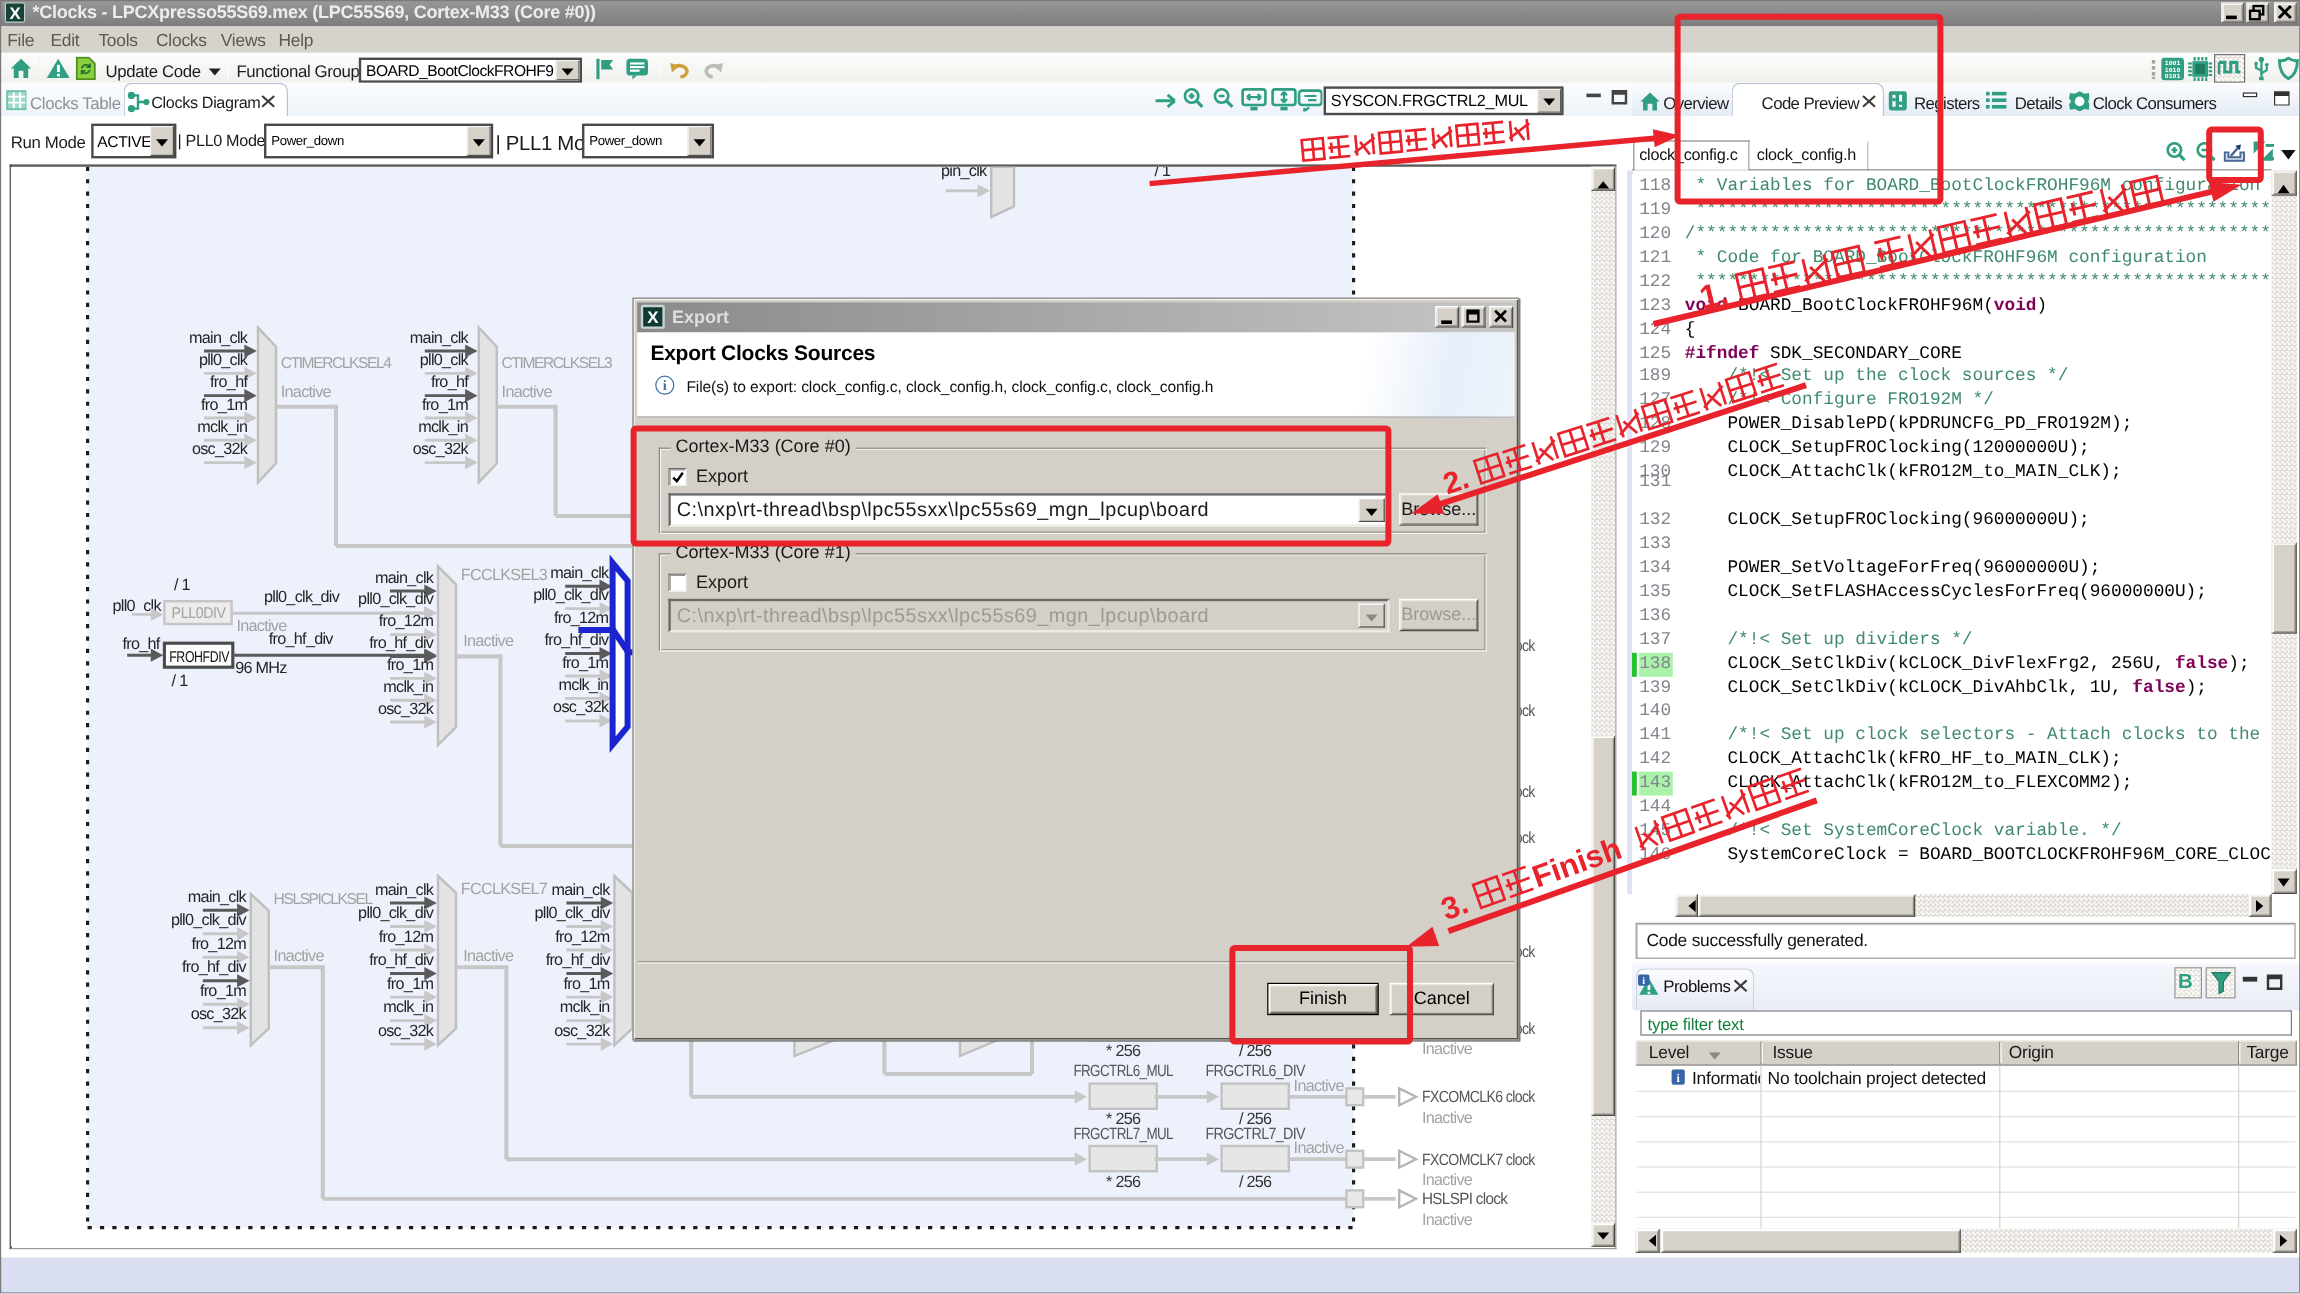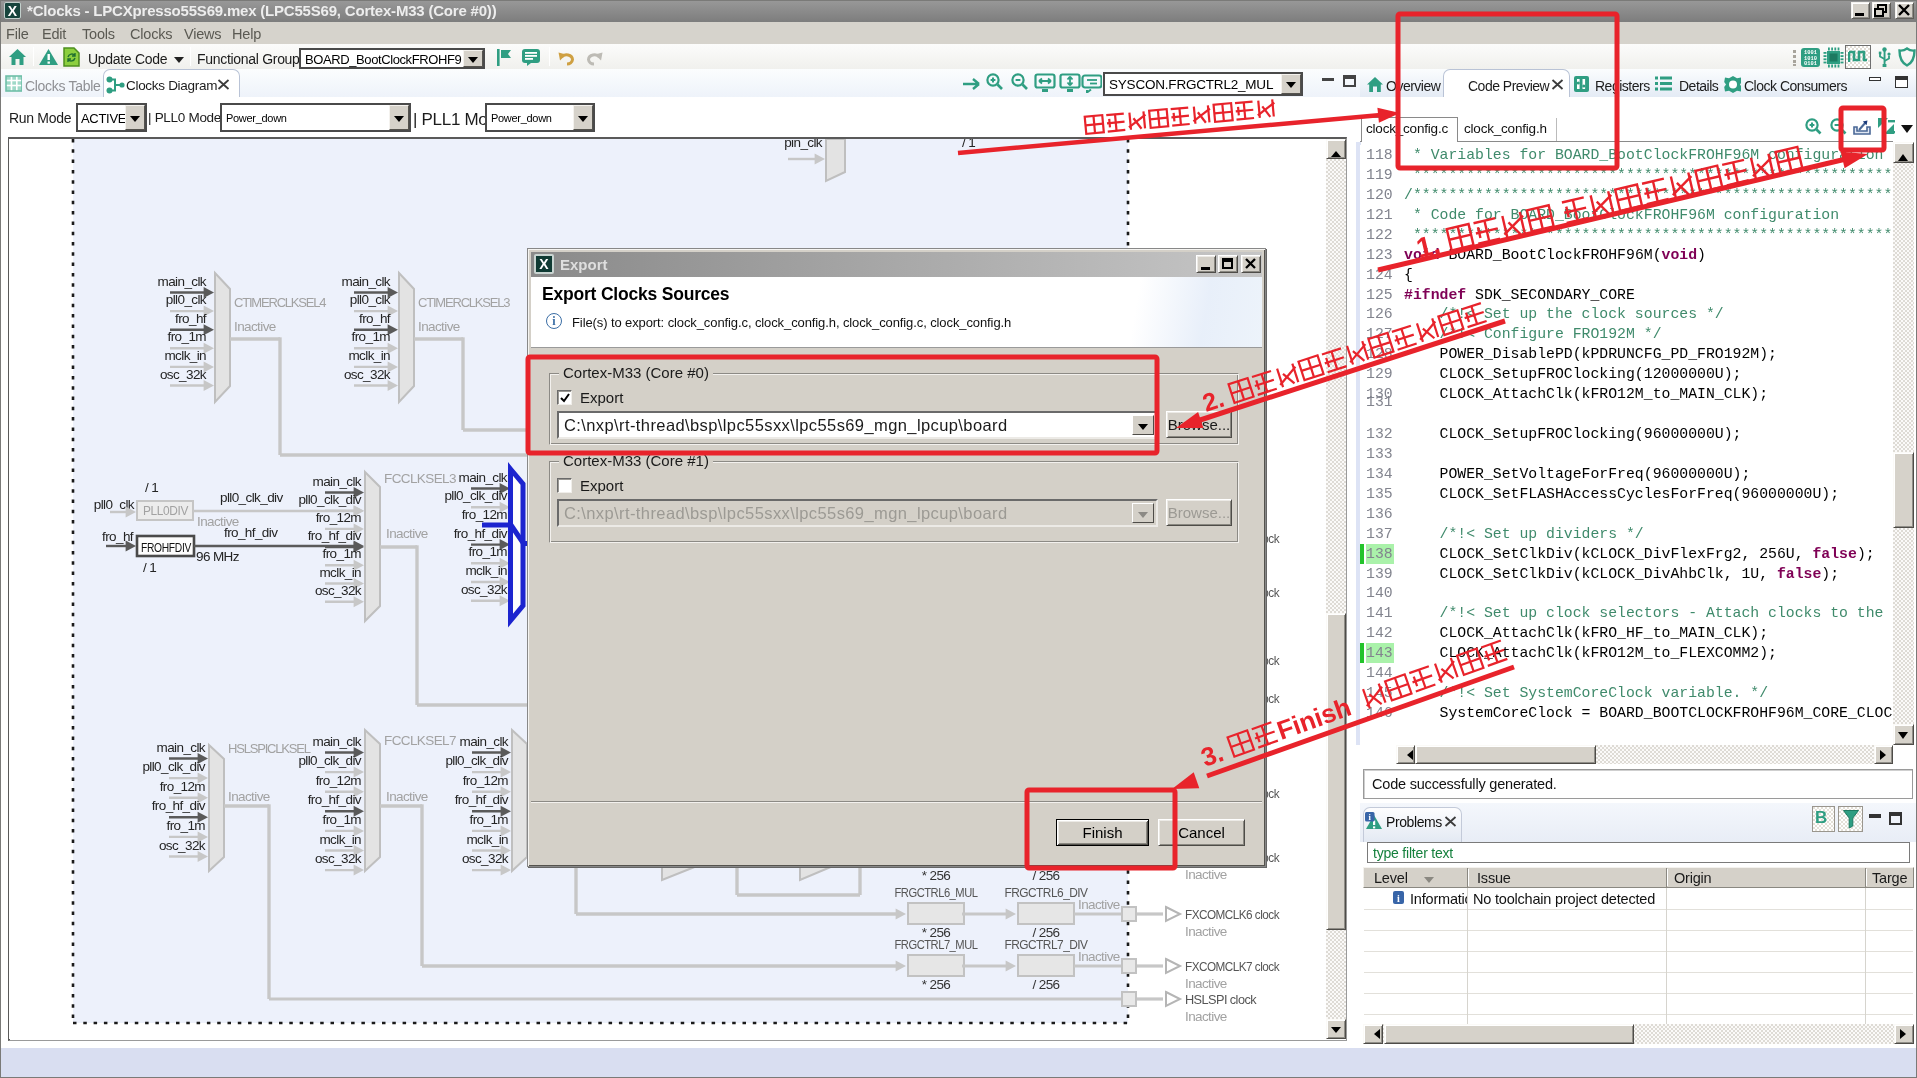--- a/index.html
+++ b/index.html
@@ -607,21 +607,21 @@
 <div class="abs" style="left:1356px;top:142px;width:5px;height:603px;background:#dde3f5;"></div>
 <div class="abs" id="codewrap">
     <div class="cl" style="top:0.00px;"><span class="ln">118</span><span class="ct"><span class="cmt"> * Variables for BOARD_BootClockFROHF96M configuration</span></span></div>
 <div class="cl" style="top:19.93px;"><span class="ln">119</span><span class="ct"><span class="cmt"> **********************************************************************</span></span></div>
 <div class="cl" style="top:39.86px;"><span class="ln">120</span><span class="ct"><span class="cmt">/**********************************************************************</span></span></div>
 <div class="cl" style="top:59.79px;"><span class="ln">121</span><span class="ct"><span class="cmt"> * Code for BOARD_BootClockFROHF96M configuration</span></span></div>
 <div class="cl" style="top:79.72px;"><span class="ln">122</span><span class="ct"><span class="cmt"> **********************************************************************</span></span></div>
 <div class="cl" style="top:99.65px;"><span class="ln">123</span><span class="ct"><span class="kw">void</span> BOARD_BootClockFROHF96M(<span class="kw">void</span>)</span></div>
 <div class="cl" style="top:119.58px;"><span class="ln">124</span><span class="ct">{</span></div>
 <div class="cl" style="top:139.51px;"><span class="ln">125</span><span class="ct"><span class="kw">#ifndef</span> SDK_SECONDARY_CORE</span></div>
-<div class="cl" style="top:159.44px;"><span class="ln">126</span><span class="ct"><span class="cmt">    /*!&lt; Set up the clock sources */</span></span></div>
+<div class="cl" style="top:159.44px;"><span class="ln">189</span><span class="ct"><span class="cmt">    /*!&lt; Set up the clock sources */</span></span></div>
 <div class="cl" style="top:179.37px;"><span class="ln">127</span><span class="ct"><span class="cmt">    /*!&lt; Configure FRO192M */</span></span></div>
 <div class="cl" style="top:199.30px;"><span class="ln">128</span><span class="ct">    POWER_DisablePD(kPDRUNCFG_PD_FRO192M);</span></div>
 <div class="cl" style="top:219.23px;"><span class="ln">129</span><span class="ct">    CLOCK_SetupFROClocking(12000000U);</span></div>
 <div class="cl" style="top:239.16px;"><span class="ln">130</span><span class="ct">    CLOCK_AttachClk(kFRO12M_to_MAIN_CLK);</span></div>
 <div class="cl" style="top:247px;"><span class="ln">131</span><span class="ct"></span></div>
 <div class="cl" style="top:279.02px;"><span class="ln">132</span><span class="ct">    CLOCK_SetupFROClocking(96000000U);</span></div>
 <div class="cl" style="top:298.95px;"><span class="ln">133</span><span class="ct"></span></div>
 <div class="cl" style="top:318.88px;"><span class="ln">134</span><span class="ct">    POWER_SetVoltageForFreq(96000000U);</span></div>
 <div class="cl" style="top:338.81px;"><span class="ln">135</span><span class="ct">    CLOCK_SetFLASHAccessCyclesForFreq(96000000U);</span></div>
 <div class="cl" style="top:358.74px;"><span class="ln">136</span><span class="ct"></span></div>

